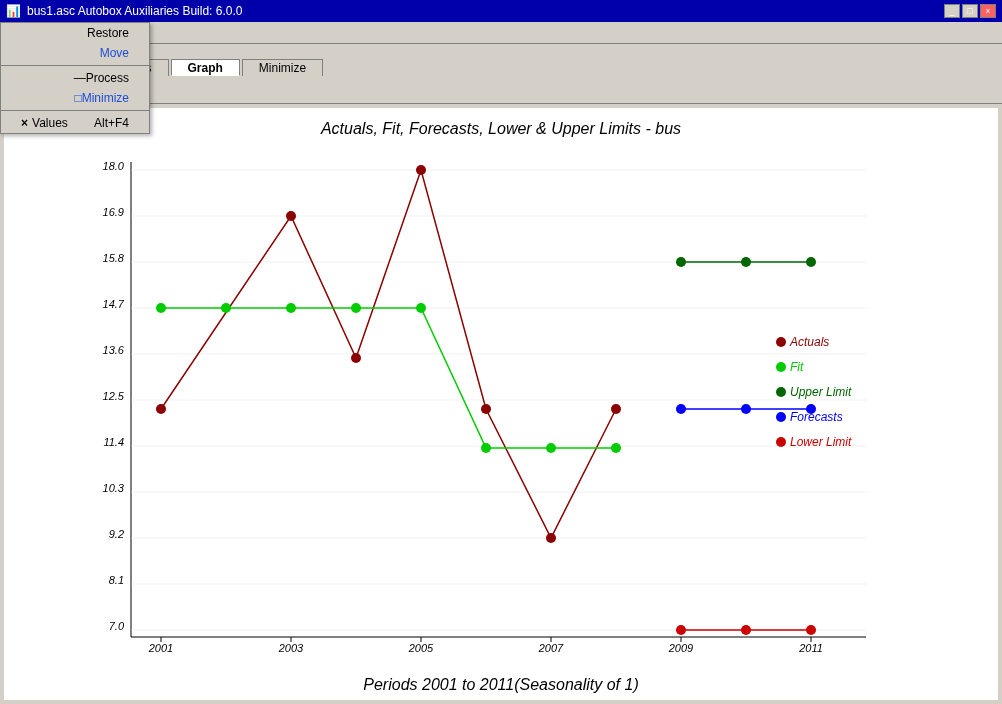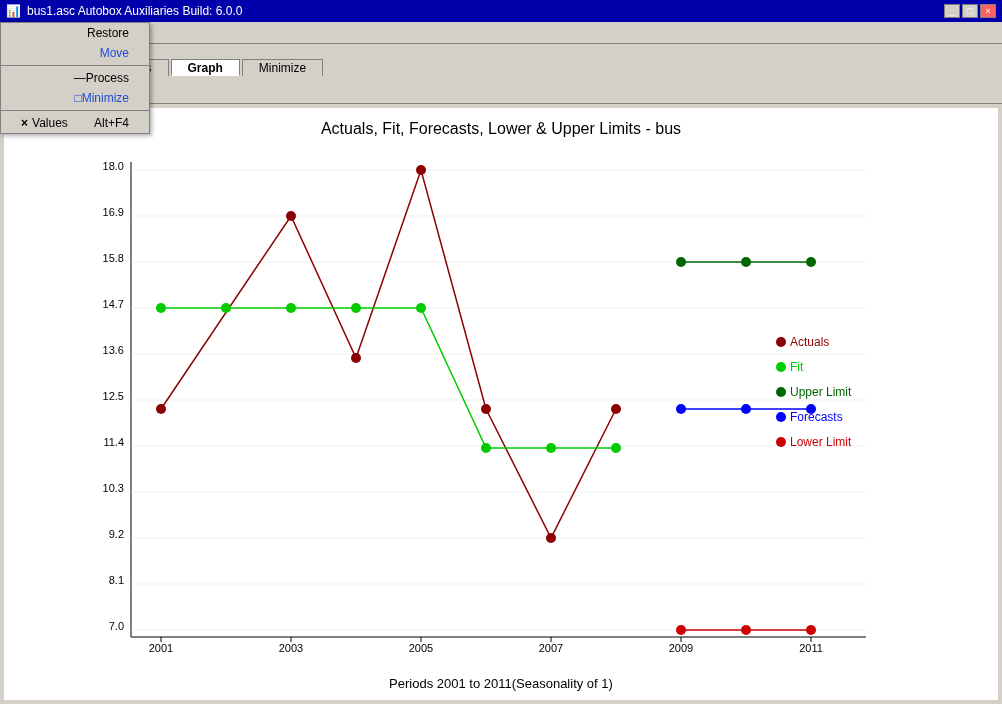--- a/index.html
+++ b/index.html
@@ -102,41 +102,42 @@
       padding: 2px 4px;
       cursor: pointer;
       font-size: 11px;
       display: flex; align-items: center; justify-content: center;
     }
     
     .main-content {
       display: flex;
       flex-direction: column;
       height: calc(100% - 104px);
+      font-style: italic;
     }
     
     .chart-container {
       background: white;
       margin: 4px;
       flex: 1;
       position: relative;
       display: flex;
       flex-direction: column;
       align-items: center;
     }
     
     .chart-title {
       font-size: 16px;
       font-weight: normal;
       margin-top: 12px;
       margin-bottom: 4px;
     }
     
     .chart-subtitle {
-      font-size: 13px;
+      font-size: 16px;
       margin-top: 4px;
     }
     
     svg.chart-svg {
       display: block;
     }
   </style>
 </head>
 <body>
 

